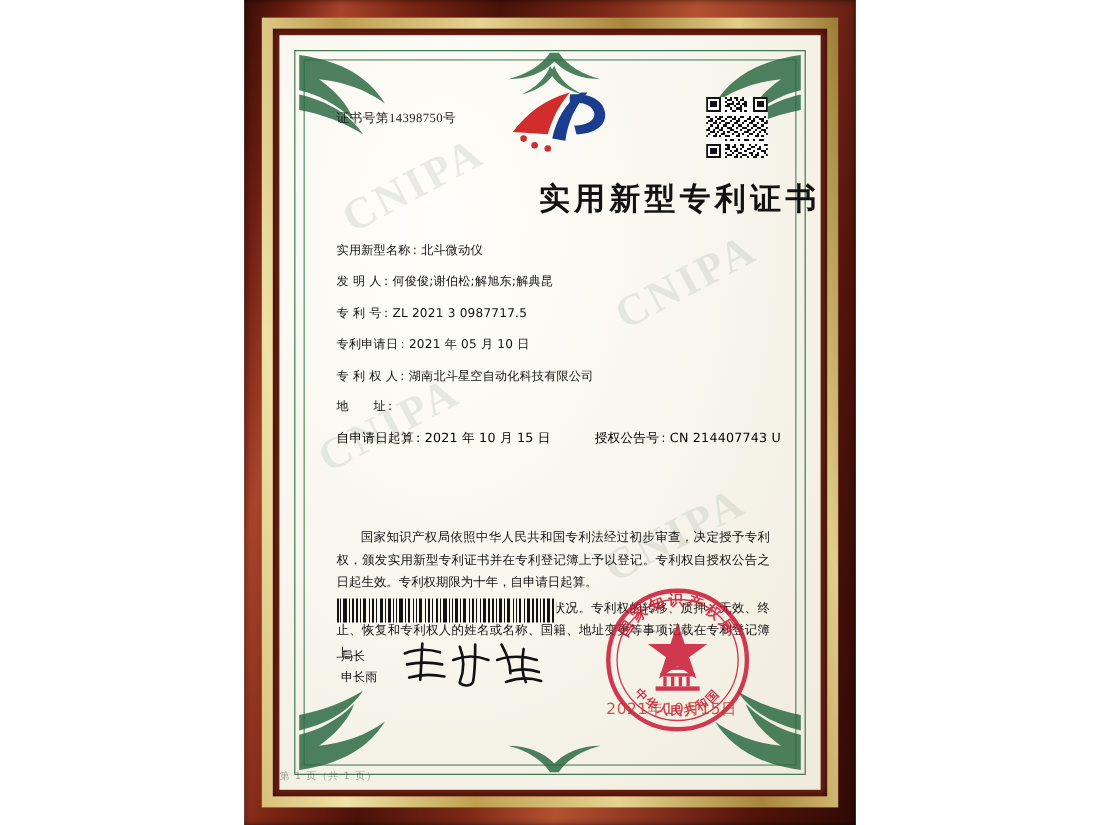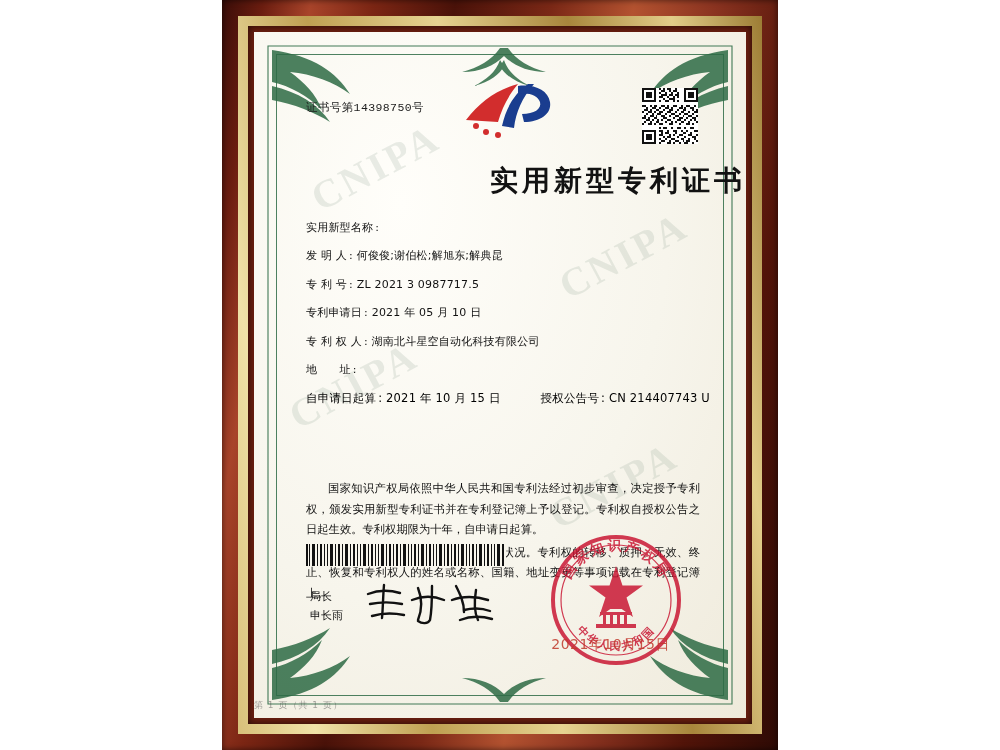--- a/index.html
+++ b/index.html
@@ -101,21 +101,21 @@
   .wm3 { left: 30px;  top: 330px; font-size: 40px; }
   .wm4 { left: 290px; top: 430px; font-size: 40px; }
 
   
   #cert-number {
     position: absolute;
     left: 52px;
     top: 68px;
     font-size: 11.5px;
     color: #1d1d1d;
-    font-family: Liberation Mono, monospace;
+    font-family: Liberation Serif, serif;
     letter-spacing: .4px;
   }
   #logo {
     position: absolute;
     left: 208px;
     top: 48px;
     width: 92px;
     height: 66px;
   }
   #qr-code {
@@ -474,20 +474,21 @@
           <rect x="26" y="28" width="1" height="1"></rect>
       </g>
     </svg>
 
     <div id="cert-title">实用新型专利证书</div>
 
     <div id="fields">
       <div class="field-row">
         <span class="field-label">实用新型名称</span>
         <span class="field-colon">:</span>
+        <span class="field-value">北斗微动仪</span>
       </div>
 
       <div class="field-row">
         <span class="field-label">发 明 人</span>
         <span class="field-colon">:</span>
         <span class="field-value">何俊俊;谢伯松;解旭东;解典昆</span>
       </div>
 
       <div class="field-row">
         <span class="field-label">专 利 号</span>

